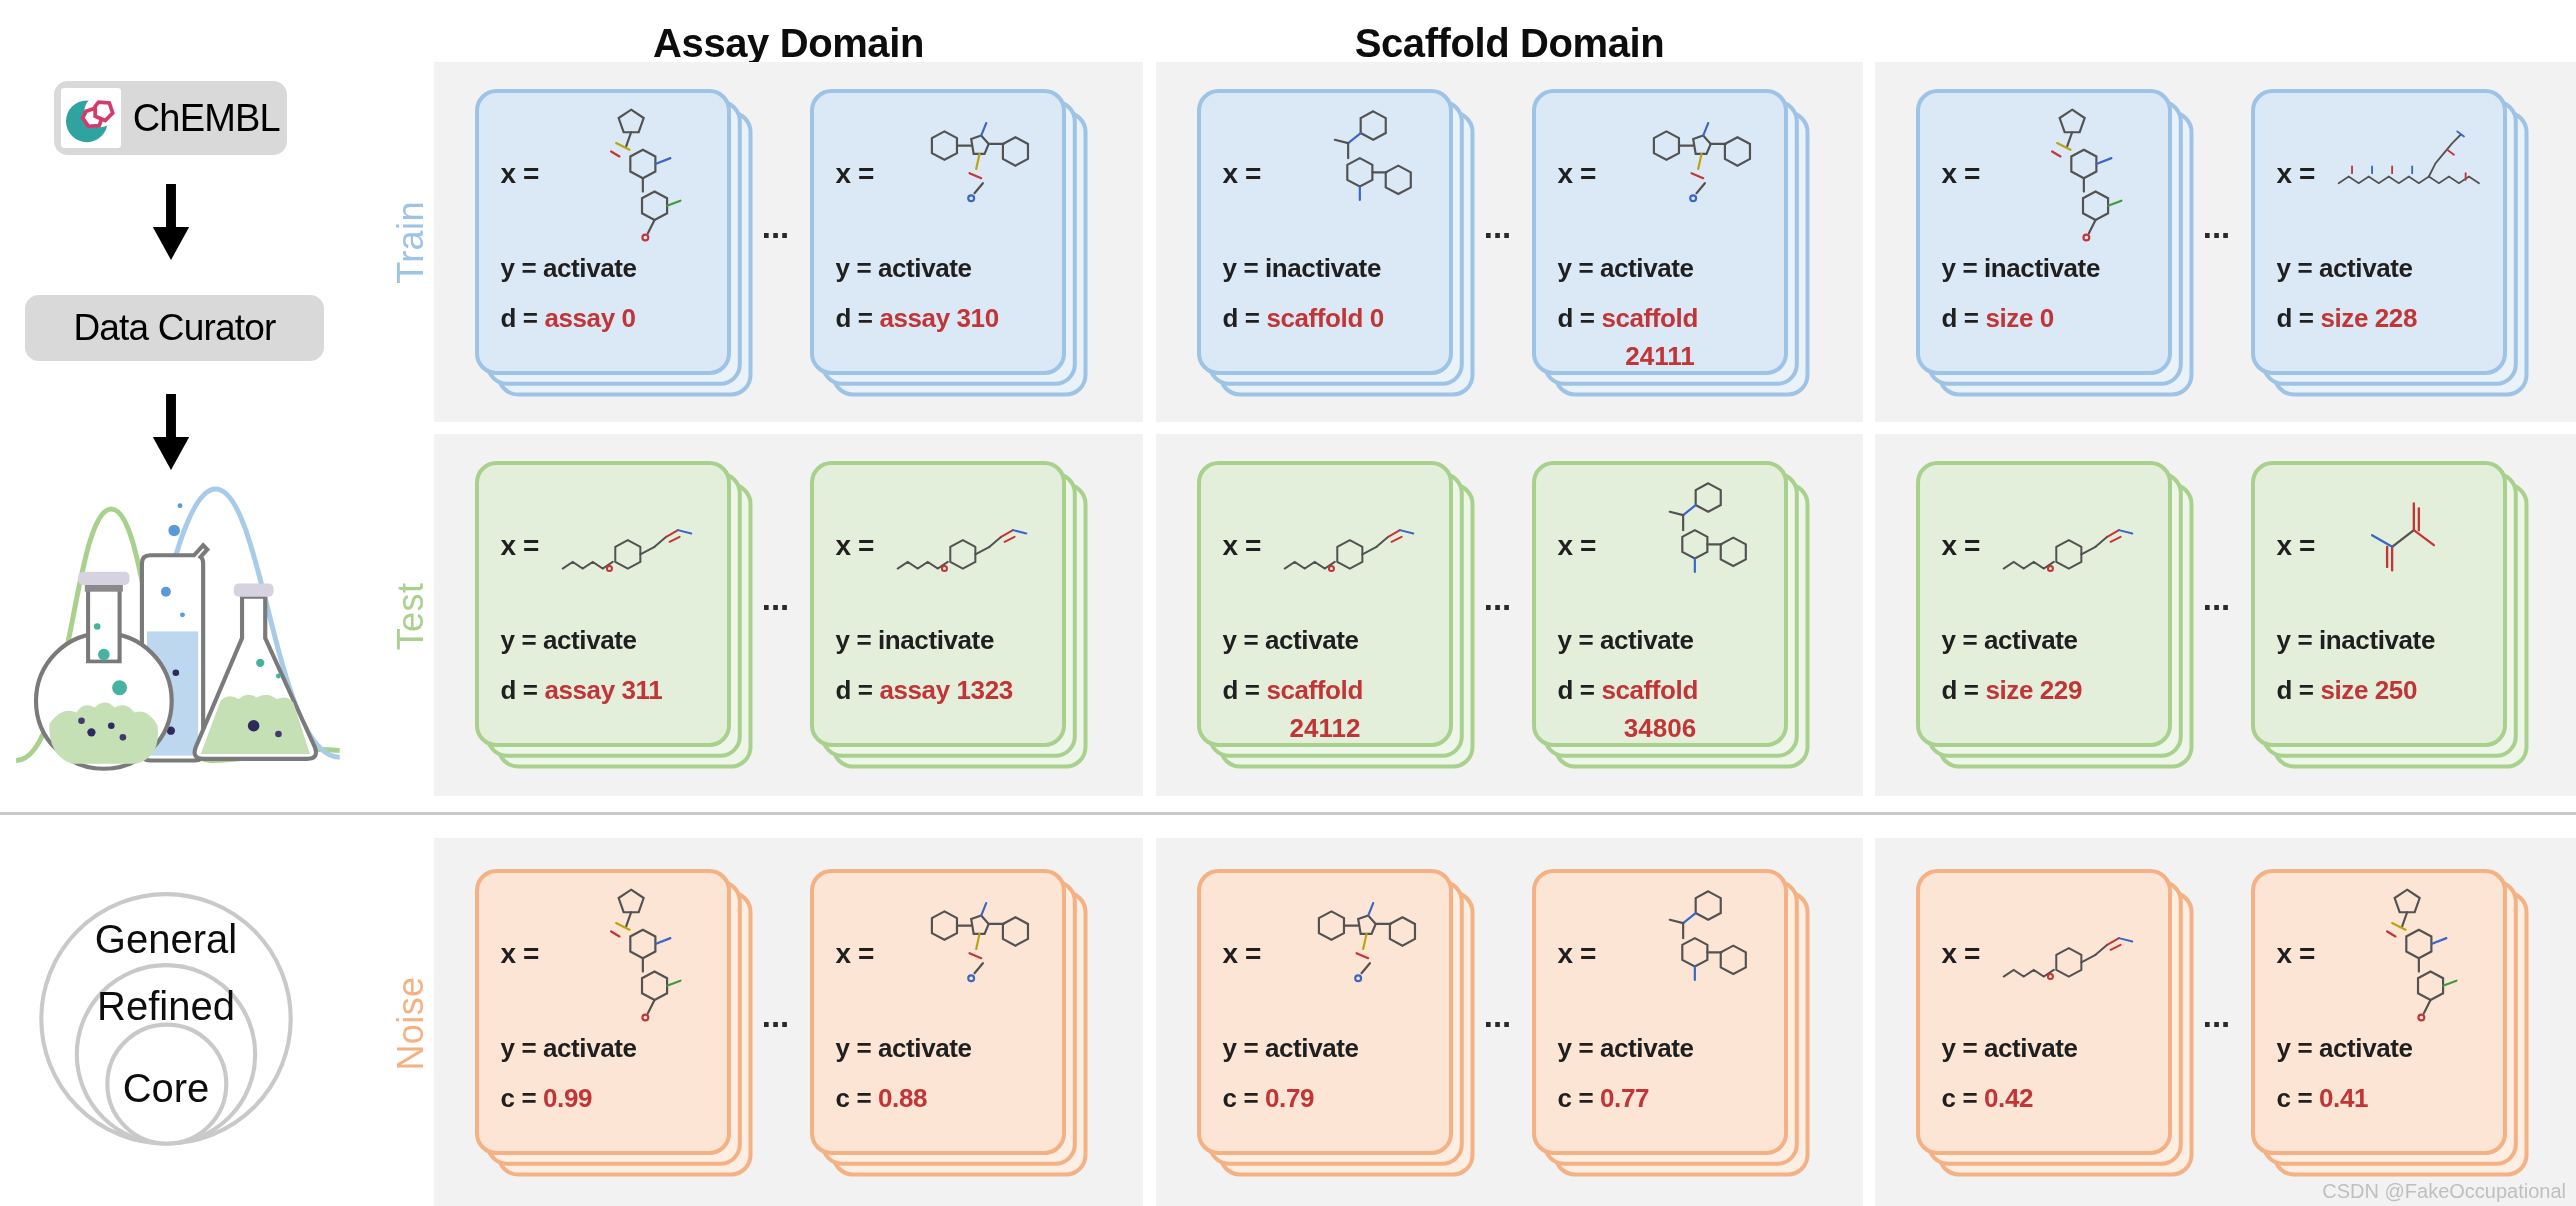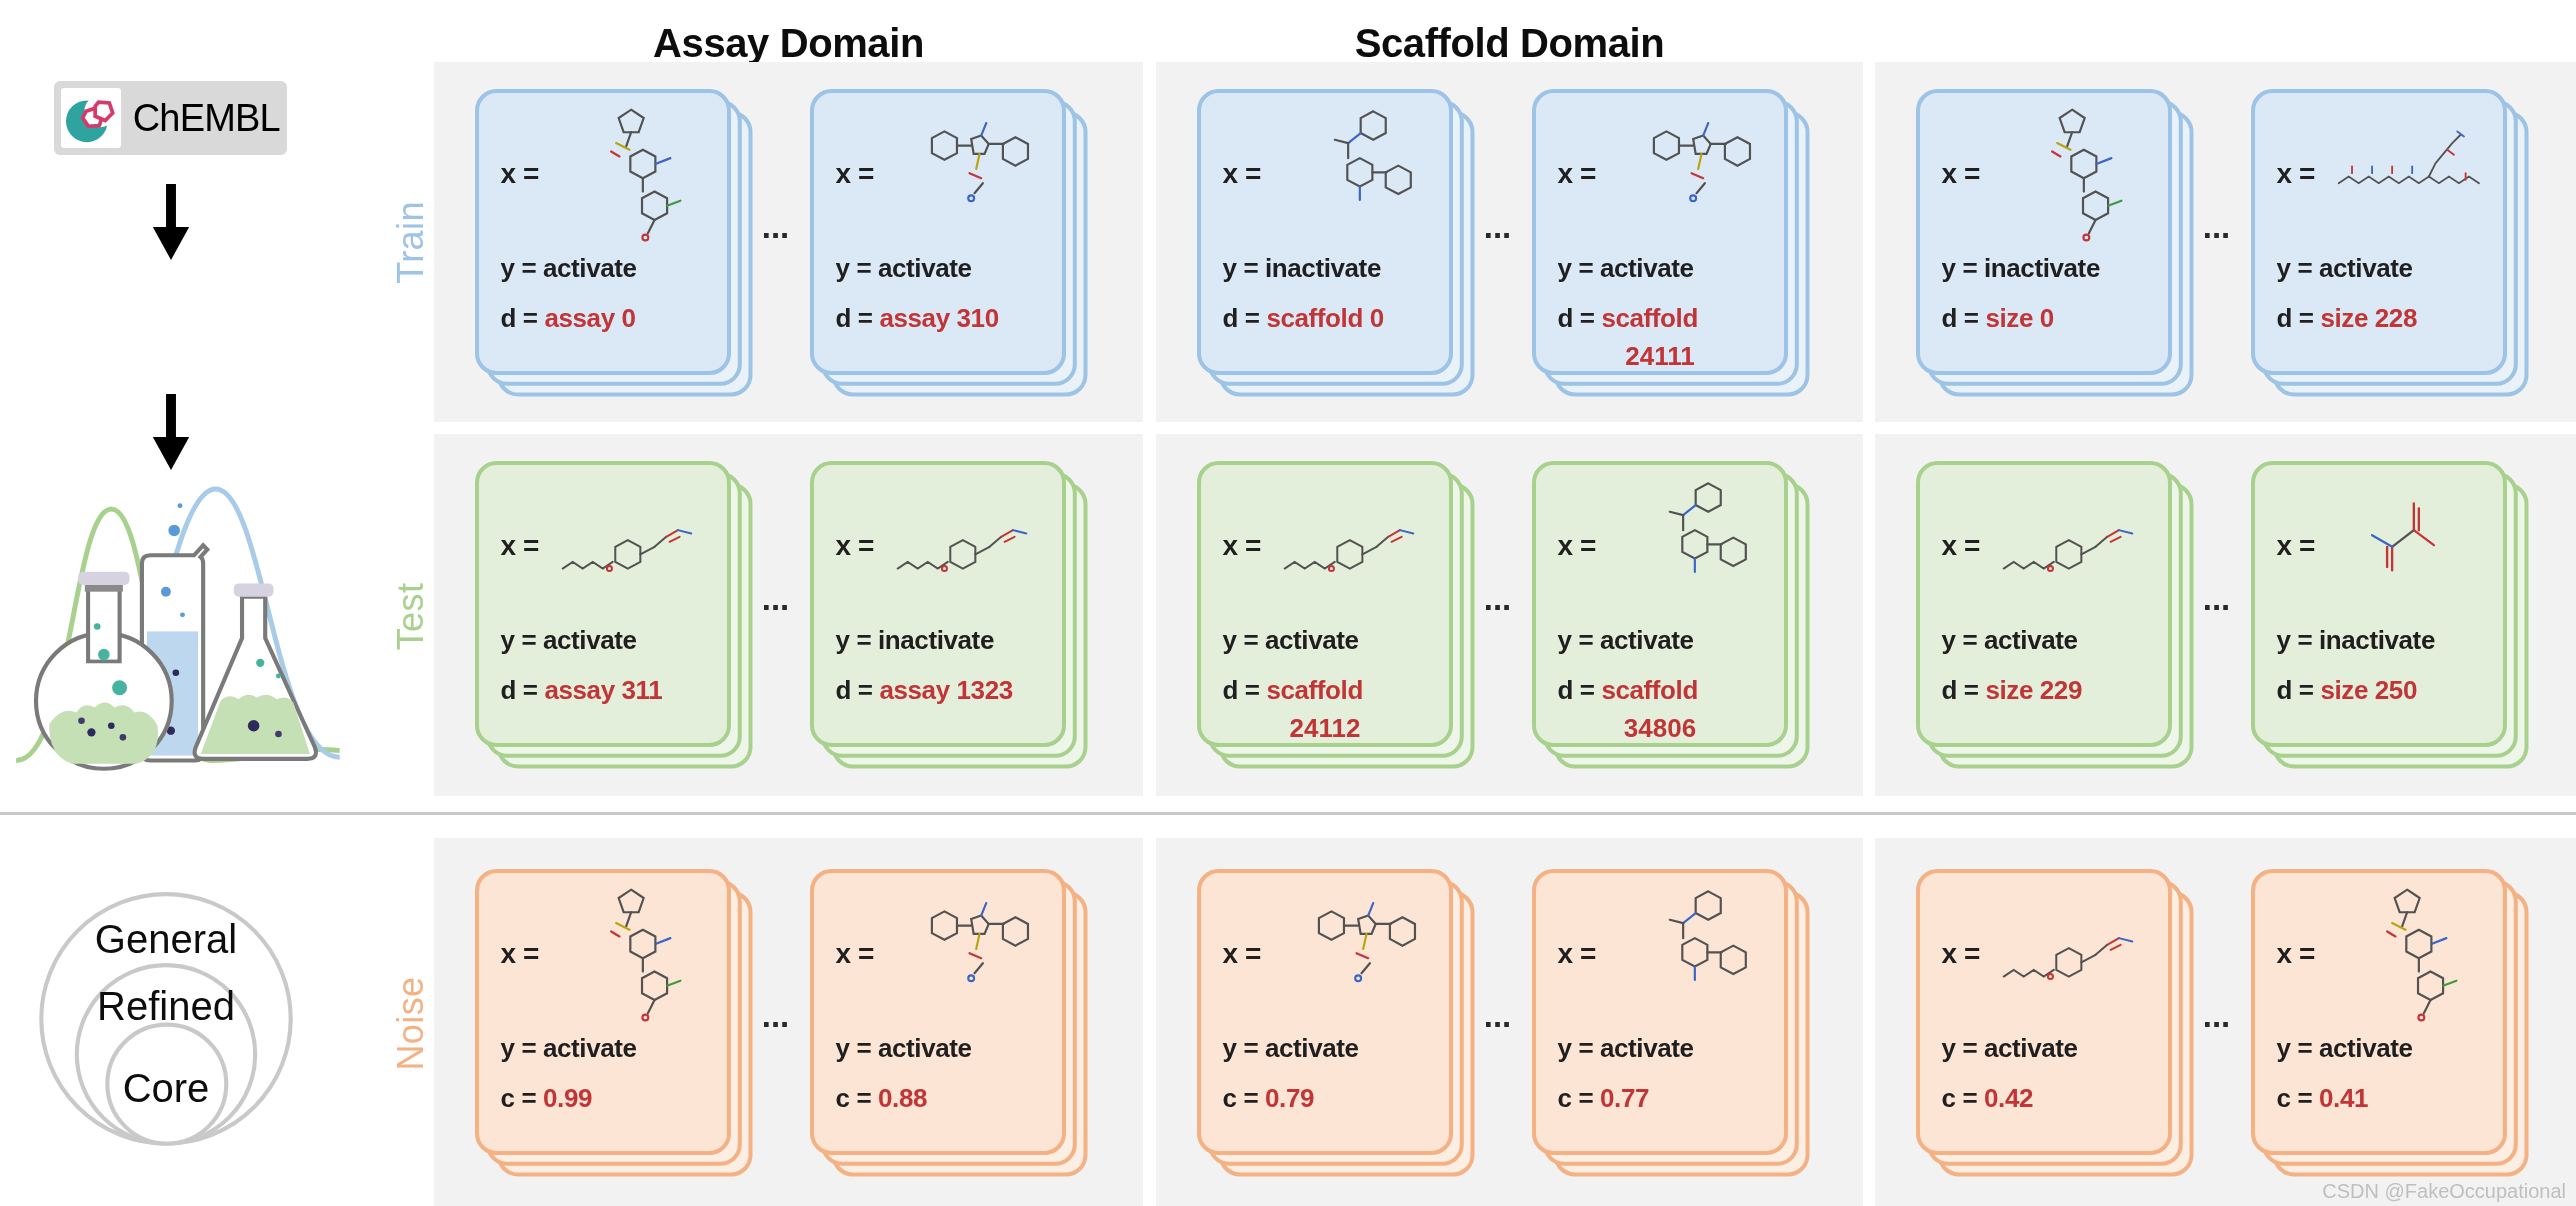--- a/index.html
+++ b/index.html
@@ -47,21 +47,21 @@
   .red  { color:var(--value-red,#c23537);text-align:center; }
 
   .dots { position:absolute; left:321px; top:146px; width:41px; text-align:center;
     font-size:33px; font-weight:800; color:#2a2a2a; }
   .row-noise .dots { top:159px; }
 
   
   .divider { position:absolute; left:0; top:812px; width:2576px; height:3.3px; background:#c9c9c9; }
 
   
-  .gray-box { position:absolute; background:#d9d9d9; border-radius:6px;
+  .gray-box { position:absolute; background:#d9d9d9; border-radius:14px;
     display:flex; align-items:center; justify-content:center; color:#000; }
   .chembl-box { left:54px; top:81px; width:233px; height:74px; gap:11.6px; }
   .chembl-box .logo-tile { width:60px; height:60px; background:#fff; border-radius:3.3px; flex:0 0 auto; }
   .chembl-box .src-label { font-size:38px; font-weight:400; letter-spacing:-0.8px; }
   .curator-box { left:25px; top:295px; width:299px; height:66px; font-size:37px; letter-spacing:-0.8px; }
   .down-arrow { position:absolute; left:146px; width:50px; height:76px; }
   .arrow1 { top:184px; } .arrow2 { top:394px; }
 
   .flasks { position:absolute; left:12.4px; top:484px; width:331px; height:294px; }
 
@@ -164,20 +164,23 @@
       </svg>
     </div>
     <div class="src-label">ChEMBL</div>
   </div>
 
   <svg class="down-arrow arrow1" viewBox="0 0 60 92">
     <rect x="24" y="0" width="12" height="56" fill="#000"></rect>
     <polygon points="8,52 52,52 30,92" fill="#000"></polygon>
   </svg>
 
+  <div class="gray-box curator-box">
+    <span>Data Curator</span>
+  </div>
 
   <svg class="down-arrow arrow2" viewBox="0 0 60 92">
     <rect x="24" y="0" width="12" height="56" fill="#000"></rect>
     <polygon points="8,52 52,52 30,92" fill="#000"></polygon>
   </svg>
 
   <svg class="flasks" viewBox="0 0 400 355">
     <path d="M5,334 C70,334 74,30 120,30 C166,30 168,334 240,334 C300,334 330,316 396,322" fill="none" stroke="#a9d18e" stroke-width="6"></path>
     <path d="M95,338 C162,338 188,6 246,6 C304,6 318,330 396,330" fill="none" stroke="#a8cbe8" stroke-width="6"></path>
 

